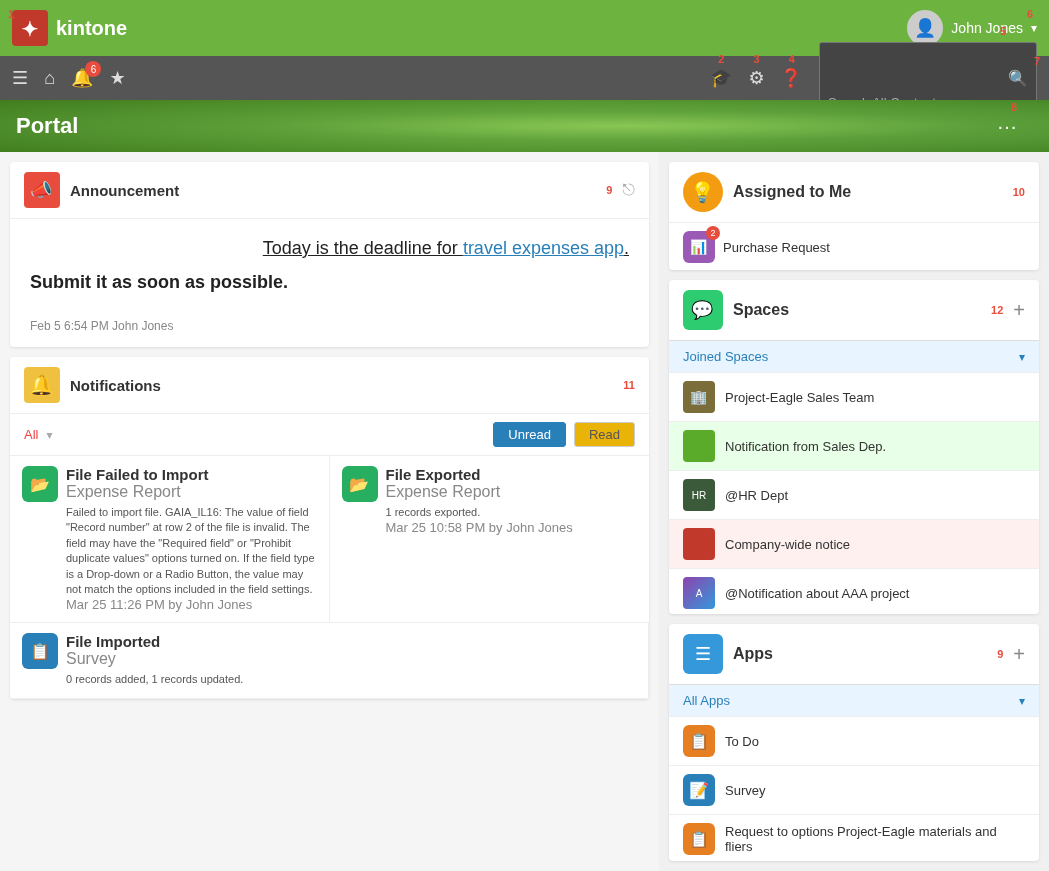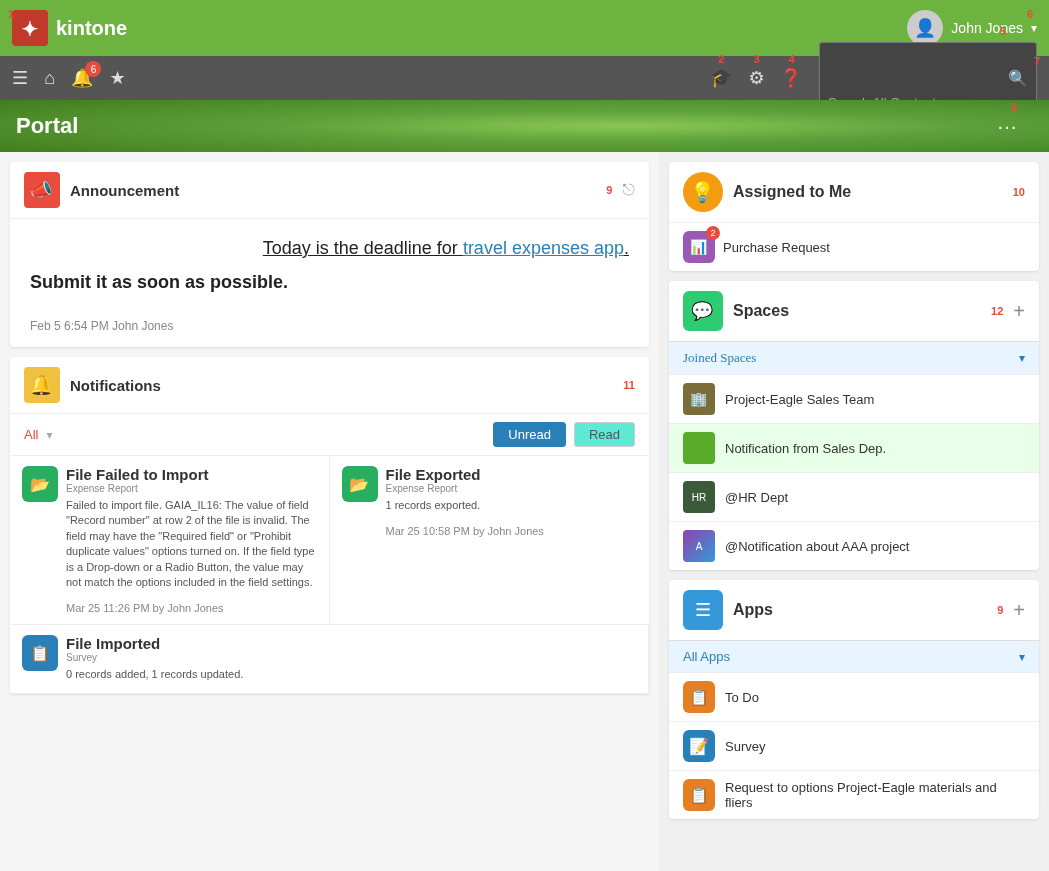--- a/index.html
+++ b/index.html
@@ -54,32 +54,32 @@
 
     
     .notifications-card { background: white; margin: 10px; border-radius: 4px; box-shadow: 0 1px 3px rgba(0,0,0,0.1); }
     .notif-header { display: flex; align-items: center; padding: 10px 14px; border-bottom: 1px solid #eee; gap: 10px; position: relative; }
     .notif-icon { width: 36px; height: 36px; background: #f0c040; border-radius: 4px; display: flex; align-items: center; justify-content: center; color: white; font-size: 20px; flex-shrink: 0; }
     .notif-filter { display: flex; align-items: center; padding: 8px 14px; gap: 8px; border-bottom: 1px solid #eee; }
     .notif-filter-item { color: #ef4444; font-size: 13px; cursor: pointer; }
     .notif-filter-arrow { color: #aaa; font-size: 12px; }
     .notif-btn { padding: 4px 14px; border-radius: 3px; font-size: 13px; cursor: pointer; border: 1px solid #ccc; }
     .notif-btn.active { background: #2980b9; color: white; border-color: #2980b9; }
-    .notif-btn.inactive { background: #5eead4; color: #555; }
+    .notif-btn.inactive { background: #eab308; color: #555; }
     .notif-items { display: grid; grid-template-columns: 1fr 1fr; gap: 0; }
     .notif-item { padding: 10px 12px; border-bottom: 1px solid #eee; border-right: 1px solid #eee; display: flex; gap: 8px; }
     .notif-item:nth-child(2n) { border-right: none; }
     .notif-app-icon { width: 36px; height: 36px; border-radius: 6px; flex-shrink: 0; display: flex; align-items: center; justify-content: center; color: white; font-size: 16px; }
     .notif-app-green { background: #27ae60; }
     .notif-app-blue { background: #2980b9; }
     .notif-content { flex: 1; }
     .notif-title { font-size: 15px; font-weight: bold; color: #333; }
-    .notif-subtitle { font-size: 10px; color: #888; margin-bottom: 4px; }
+    .notif-subtitle { font-size: 16px; color: #888; margin-bottom: 4px; }
     .notif-body { font-size: 11px; color: #555; line-height: 1.4; }
-    .notif-time { font-size: 11px; color: #888; margin-top: 12px; }
+    .notif-time { font-size: 13px; color: #888; margin-top: 0; }
 
     
     .right-panel { width: 390px; overflow-y: auto; background: #f0f0f0; padding: 10px; display: flex; flex-direction: column; gap: 10px; }
 
     
     .right-card { background: white; border-radius: 4px; box-shadow: 0 1px 3px rgba(0,0,0,0.1); overflow: hidden; }
     .right-card-header { display: flex; align-items: center; padding: 10px 14px; gap: 10px; }
     .assigned-icon { width: 40px; height: 40px; background: #f39c12; border-radius: 50%; display: flex; align-items: center; justify-content: center; font-size: 20px; }
     .spaces-icon { width: 40px; height: 40px; background: #2ecc71; border-radius: 6px; display: flex; align-items: center; justify-content: center; font-size: 18px; color: white; }
     .apps-icon { width: 40px; height: 40px; background: #3498db; border-radius: 6px; display: flex; align-items: center; justify-content: center; font-size: 18px; color: white; }
@@ -87,21 +87,21 @@
     .right-card-plus { color: #888; font-size: 20px; cursor: pointer; }
 
     
     .assigned-item { display: flex; align-items: center; padding: 8px 14px; border-top: 1px solid #eee; gap: 8px; }
     .assigned-app-icon { width: 32px; height: 32px; border-radius: 6px; background: #9b59b6; display: flex; align-items: center; justify-content: center; color: white; font-size: 14px; position: relative; }
     .assigned-badge { position: absolute; top: -5px; right: -5px; background: #e74c3c; color: white; border-radius: 50%; width: 14px; height: 14px; font-size: 9px; display: flex; align-items: center; justify-content: center; }
     .assigned-text { font-size: 13px; color: #333; }
 
     
     .section-toggle { display: flex; align-items: center; padding: 8px 14px; background: #e8f4ff; cursor: pointer; border-top: 1px solid #ddd; }
-    .section-toggle-text { color: #2980b9; font-size: 13px; flex: 1; font-family: Liberation Serif, serif; }
+    .section-toggle-text { color: #2980b9; font-size: 13px; flex: 1; }
     .section-toggle-arrow { color: #2980b9; font-size: 12px; }
 
     .space-item { display: flex; align-items: center; padding: 8px 14px; border-top: 1px solid #eee; gap: 10px; cursor: pointer; }
     .space-thumb { width: 32px; height: 32px; border-radius: 4px; flex-shrink: 0; }
     .space-name { font-size: 13px; color: #333; }
 
     
     .app-item { display: flex; align-items: center; padding: 8px 14px; border-top: 1px solid #eee; gap: 10px; cursor: pointer; }
     .app-thumb { width: 32px; height: 32px; border-radius: 6px; flex-shrink: 0; display: flex; align-items: center; justify-content: center; color: white; font-size: 16px; }
     .app-name { font-size: 13px; color: #333; }
@@ -281,20 +281,24 @@
         <span class="space-name">Project-Eagle Sales Team</span>
       </div>
       <div class="space-item" style="background:#e8ffe8;align-items:center;">
         <div class="space-thumb" style="background:#5aab2a;"></div>
         <span class="space-name">Notification from Sales Dep.</span>
       </div>
       <div class="space-item">
         <div class="space-thumb" style="background:#3a5a3a; display:flex; align-items:center; justify-content:center; color:white; font-size:10px;">HR</div>
         <span class="space-name">@HR Dept</span>
       </div>
+      <div class="space-item" style="background:#fff0f0;">
+        <div class="space-thumb" style="background:#c0392b;"></div>
+        <span class="space-name">Company-wide notice</span>
+      </div>
       <div class="space-item">
         <div class="space-thumb" style="background:linear-gradient(135deg,#8e44ad,#3498db); display:flex; align-items:center; justify-content:center; color:white; font-size:10px;">A</div>
         <span class="space-name">@Notification about AAA project</span>
       </div>
     </div>
 
     <div class="right-card">
       <div class="right-card-header" style="position:relative;">
         <div class="apps-icon">☰</div>
         <span class="right-card-title">Apps</span>

